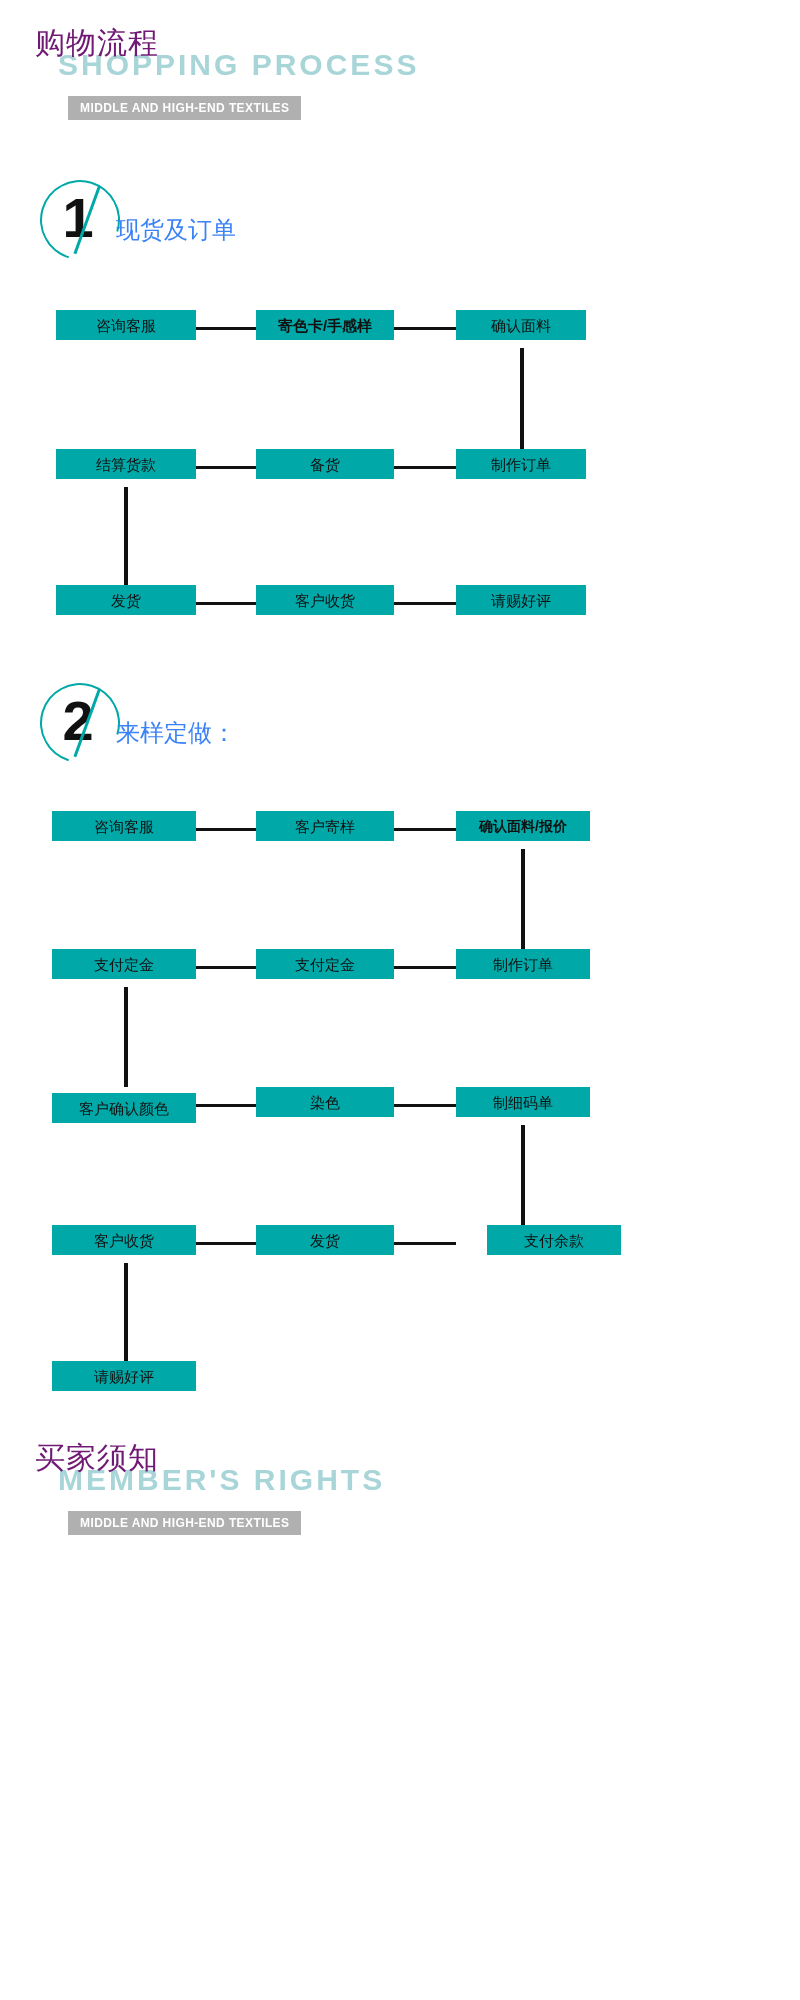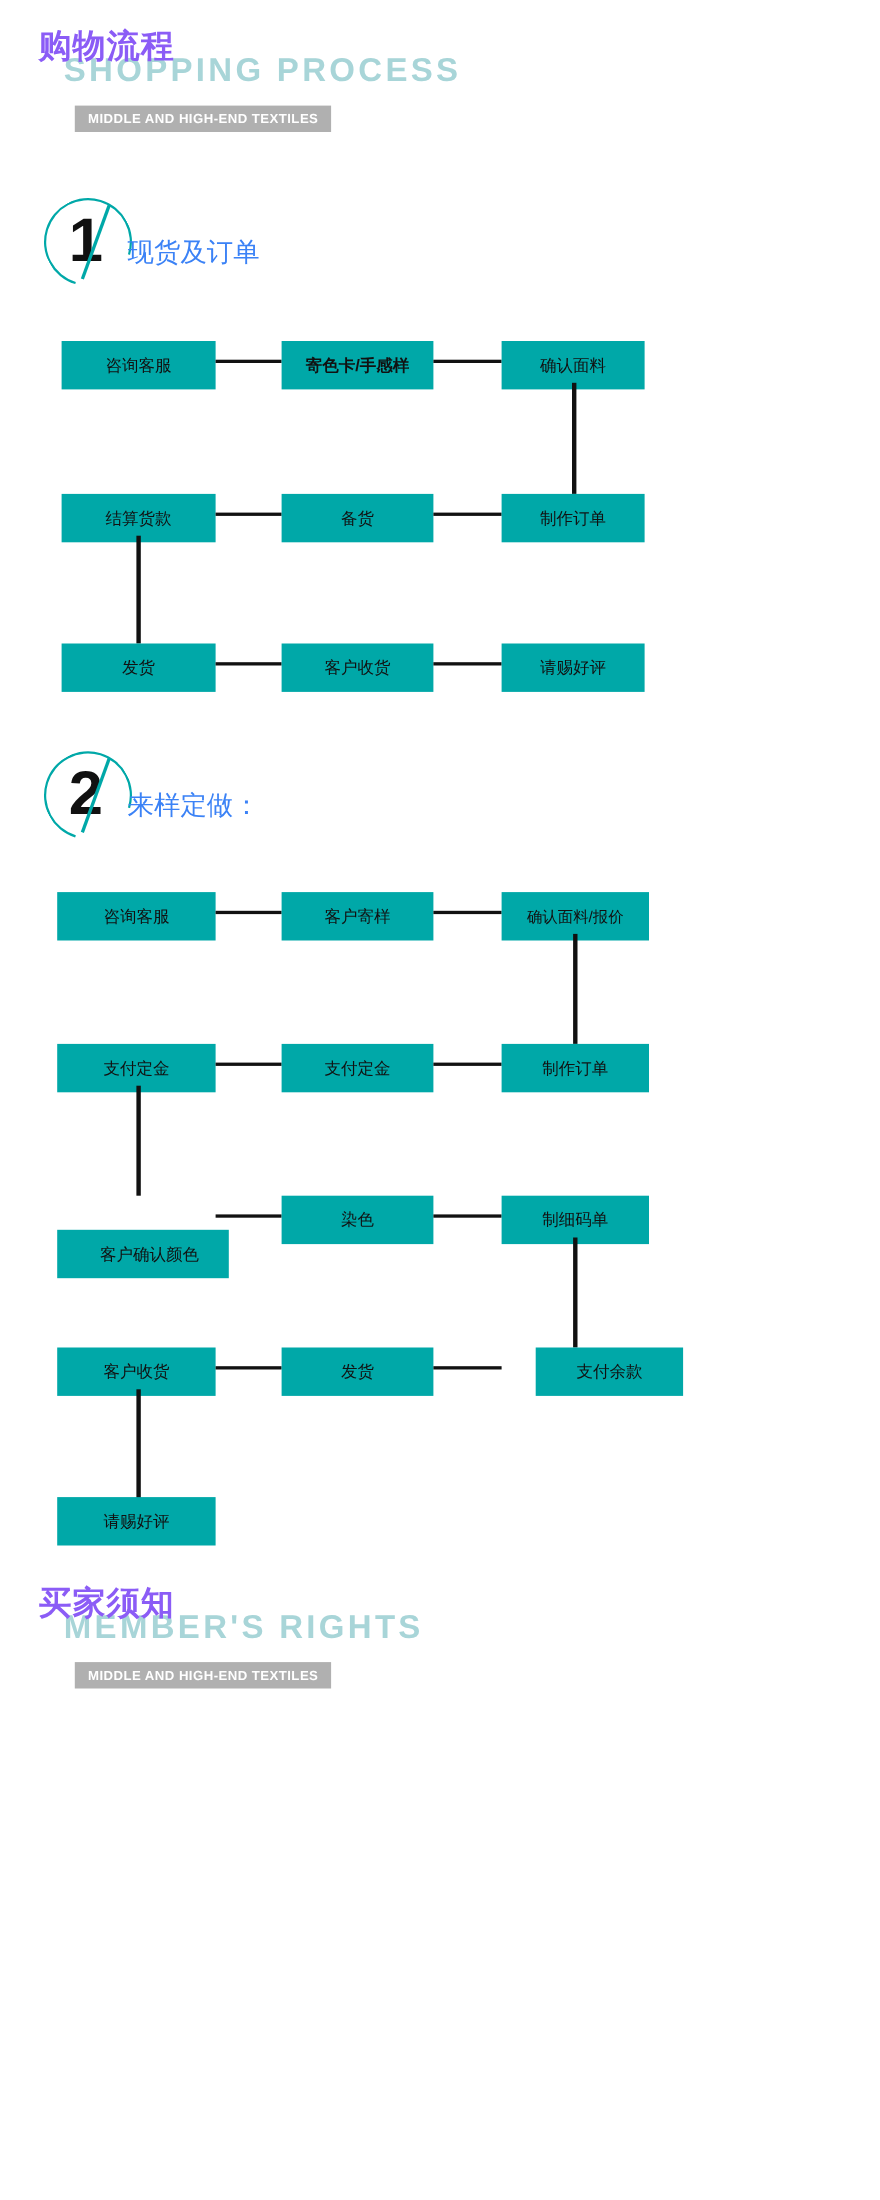--- a/index.html
+++ b/index.html
@@ -6,21 +6,21 @@
   body{
     width:800px;height:2000px;background:#ffffff;
     font-family:"Liberation Sans","DejaVu Sans",sans-serif;
     position:relative;overflow:hidden;
   }
 
   
   .sec-header{position:absolute;left:0;width:800px;}
   .sec-header .cn{
     position:absolute;left:35px;top:0;
-    font-size:30px;font-weight:bold;color:#8b5cf6;
+    font-size:30px;font-weight:normal;color:#701a75;
     letter-spacing:1px;line-height:1;z-index:3;white-space:nowrap;text-align:right;
   }
   .sec-header .en{
     position:absolute;left:58px;top:22px;
     font-size:30px;font-weight:bold;color:#a8d5d8;
     letter-spacing:3px;line-height:1;z-index:1;white-space:nowrap;
   }
   .sec-header .badge{
     position:absolute;left:68px;top:68px;
     background:#b0b0b0;color:#ffffff;
@@ -50,21 +50,21 @@
     position:absolute;left:116px;top:38px;
     font-size:24px;color:#3b82f6;white-space:nowrap;line-height:1;
     font-family:"Liberation Sans","DejaVu Sans",sans-serif;
   }
 
   
   .flow{position:absolute;left:0;width:800px;}
   .node{
     position:absolute;background:#00a8a8;color:#111;
     display:flex;align-items:center;justify-content:center;
-    font-size:15px;line-height:1;height:44px;white-space:nowrap;
+    font-size:15px;line-height:1;height:30px;white-space:nowrap;
     font-family:"Liberation Sans","DejaVu Sans",sans-serif;
   }
   .hline{position:absolute;height:3px;background:#111;}
   .vline{position:absolute;width:3px;background:#111;}
 </style>
 </head>
 <body>
 
 <div class="sec-header" style="top:28px;">
   <div class="cn">购物流程</div>
@@ -110,33 +110,33 @@
   <div class="slash"></div>
   <div class="label">来样定做：</div>
 </div>
 
 <div class="flow" style="top:0;">
 
   <div class="node" style="left:52px;top:811px;width:144px;">咨询客服</div>
   <div class="hline" style="left:196px;top:828px;width:60px;"></div>
   <div class="node" style="left:256px;top:811px;width:138px;">客户寄样</div>
   <div class="hline" style="left:394px;top:828px;width:62px;"></div>
-  <div class="node" style="left:456px;top:811px;width:134px;font-size:14px;">确认面料/报价</div>
+  <div class="node" style="left:456px;top:811px;width:134px;font-size:14px;font-weight:bold;">确认面料/报价</div>
 
   <div class="vline" style="left:521px;top:849px;width:4px;height:100px;"></div>
 
   <div class="node" style="left:52px;top:949px;width:144px;">支付定金</div>
   <div class="hline" style="left:196px;top:966px;width:60px;"></div>
   <div class="node" style="left:256px;top:949px;width:138px;">支付定金</div>
   <div class="hline" style="left:394px;top:966px;width:62px;"></div>
   <div class="node" style="left:456px;top:949px;width:134px;">制作订单</div>
 
   <div class="vline" style="left:124px;top:987px;width:4px;height:100px;"></div>
 
-  <div class="node" style="left:52px;top:1118px;width:144px;padding-left:12px;">客户确认颜色</div>
+  <div class="node" style="left:52px;top:1093px;width:144px;">客户确认颜色</div>
   <div class="hline" style="left:196px;top:1104px;width:60px;"></div>
   <div class="node" style="left:256px;top:1087px;width:138px;">染色</div>
   <div class="hline" style="left:394px;top:1104px;width:62px;"></div>
   <div class="node" style="left:456px;top:1087px;width:134px;">制细码单</div>
 
   <div class="vline" style="left:521px;top:1125px;width:4px;height:100px;"></div>
 
   <div class="node" style="left:52px;top:1225px;width:144px;">客户收货</div>
   <div class="hline" style="left:196px;top:1242px;width:60px;"></div>
   <div class="node" style="left:256px;top:1225px;width:138px;">发货</div>

